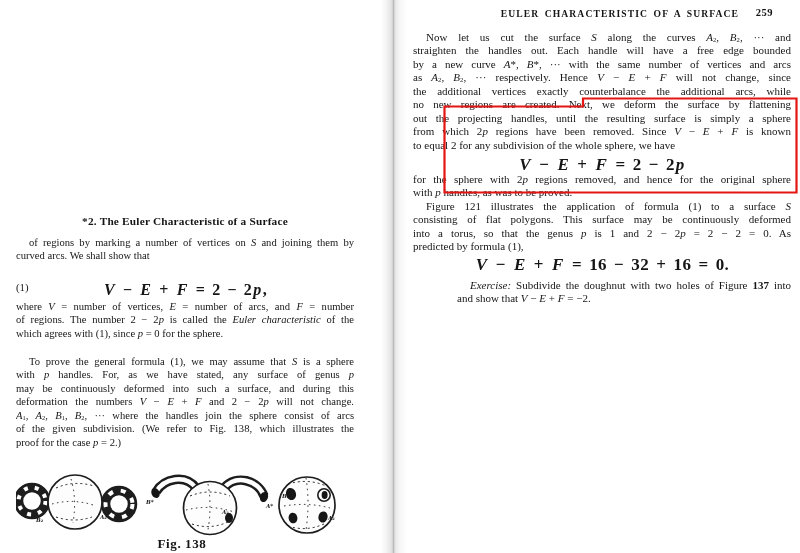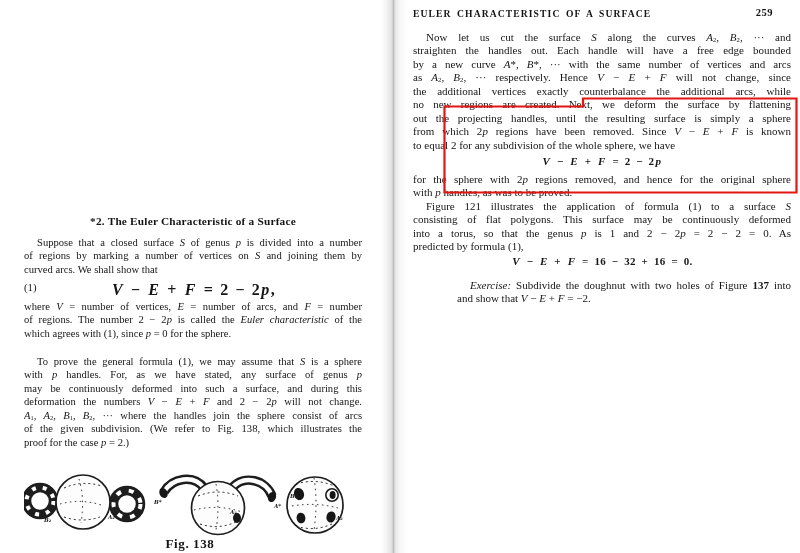--- a/index.html
+++ b/index.html
@@ -3,47 +3,47 @@
 <meta charset="utf-8">
 <style>
   html,body{margin:0;padding:0;}
   body{
     width:800px;height:553px;position:relative;overflow:hidden;
     background:#ffffff;
     font-family:"Liberation Serif","DejaVu Serif",serif;
     color:#151515;
   }
   .page{position:absolute;top:0;}
-  #left-page{left:24px;width:338px;height:553px;}
+  #left-page{left:16px;width:338px;height:553px;}
   #right-page{left:413px;width:378px;height:553px;}
 
   
   .lines{position:absolute;left:0;right:0;}
   .tline{
     text-align:justify;text-align-last:justify;
     height:13.45px;line-height:13.45px;overflow:hidden;
   }
   .lines .tline:last-child{text-align-last:left;}
   .lines.indent .tline:first-child{text-indent:13px;}
 
   #right-page .tline{font-size:11px;}
   #left-page  .tline{font-size:10.6px;}
   .small .tline{font-size:9.7px;height:12.6px;line-height:12.6px;margin-left:44px;}
 
   sub{font-size:0.6em;vertical-align:-0.2em;line-height:0;}
 
   .formula{
     position:absolute;left:0;right:0;text-align:center;
-    font-weight:bold;font-size:11px;letter-spacing:.4px;word-spacing:2.5px;
+    font-weight:bold;font-size:17px;letter-spacing:.4px;word-spacing:2.5px;
   }
   .formula i{padding:0 1px;}
 
   .rp-header{position:absolute;top:8px;left:0;right:0;height:14px;}
   .rp-header .htitle{
-    display:block;text-align:left;padding-right:52px;
+    display:block;text-align:right;padding-right:52px;
     font-size:9.6px;font-weight:bold;letter-spacing:1.1px;word-spacing:2px;
   }
   .rp-header .pagenum{
     position:absolute;right:18px;top:-1px;font-size:10.5px;font-weight:bold;letter-spacing:.5px;
   }
 
   .lp-heading{
     position:absolute;top:215px;left:0;right:0;text-align:center;
     font-size:11.3px;font-weight:bold;letter-spacing:.2px;
   }
@@ -74,21 +74,20 @@
 </style>
 </head>
 <body>
 
 <div id="left-page" class="page">
 
   <div class="lp-heading">*2. The Euler Characteristic of a Surface</div>
 
   <div class="lines indent" style="top:236px;">
 
-  <div class="tline">Suppose that a closed surface <i>S</i> of genus <i>p</i> is divided into a number</div>
       <div class="tline">of regions by marking a number of vertices on <i>S</i> and joining them by</div>
       <div class="tline">curved arcs.  We shall show that</div>
     </div>
 
   <div class="eqrow" style="top:281px;">
     <span class="eqlabel">(1)</span>
     <span class="formula" style="font-size:16px;"><i>V</i> − <i>E</i> + <i>F</i> = 2 − 2<i>p</i>,</span>
   </div>
 
   <div class="lines" style="top:300px;">

